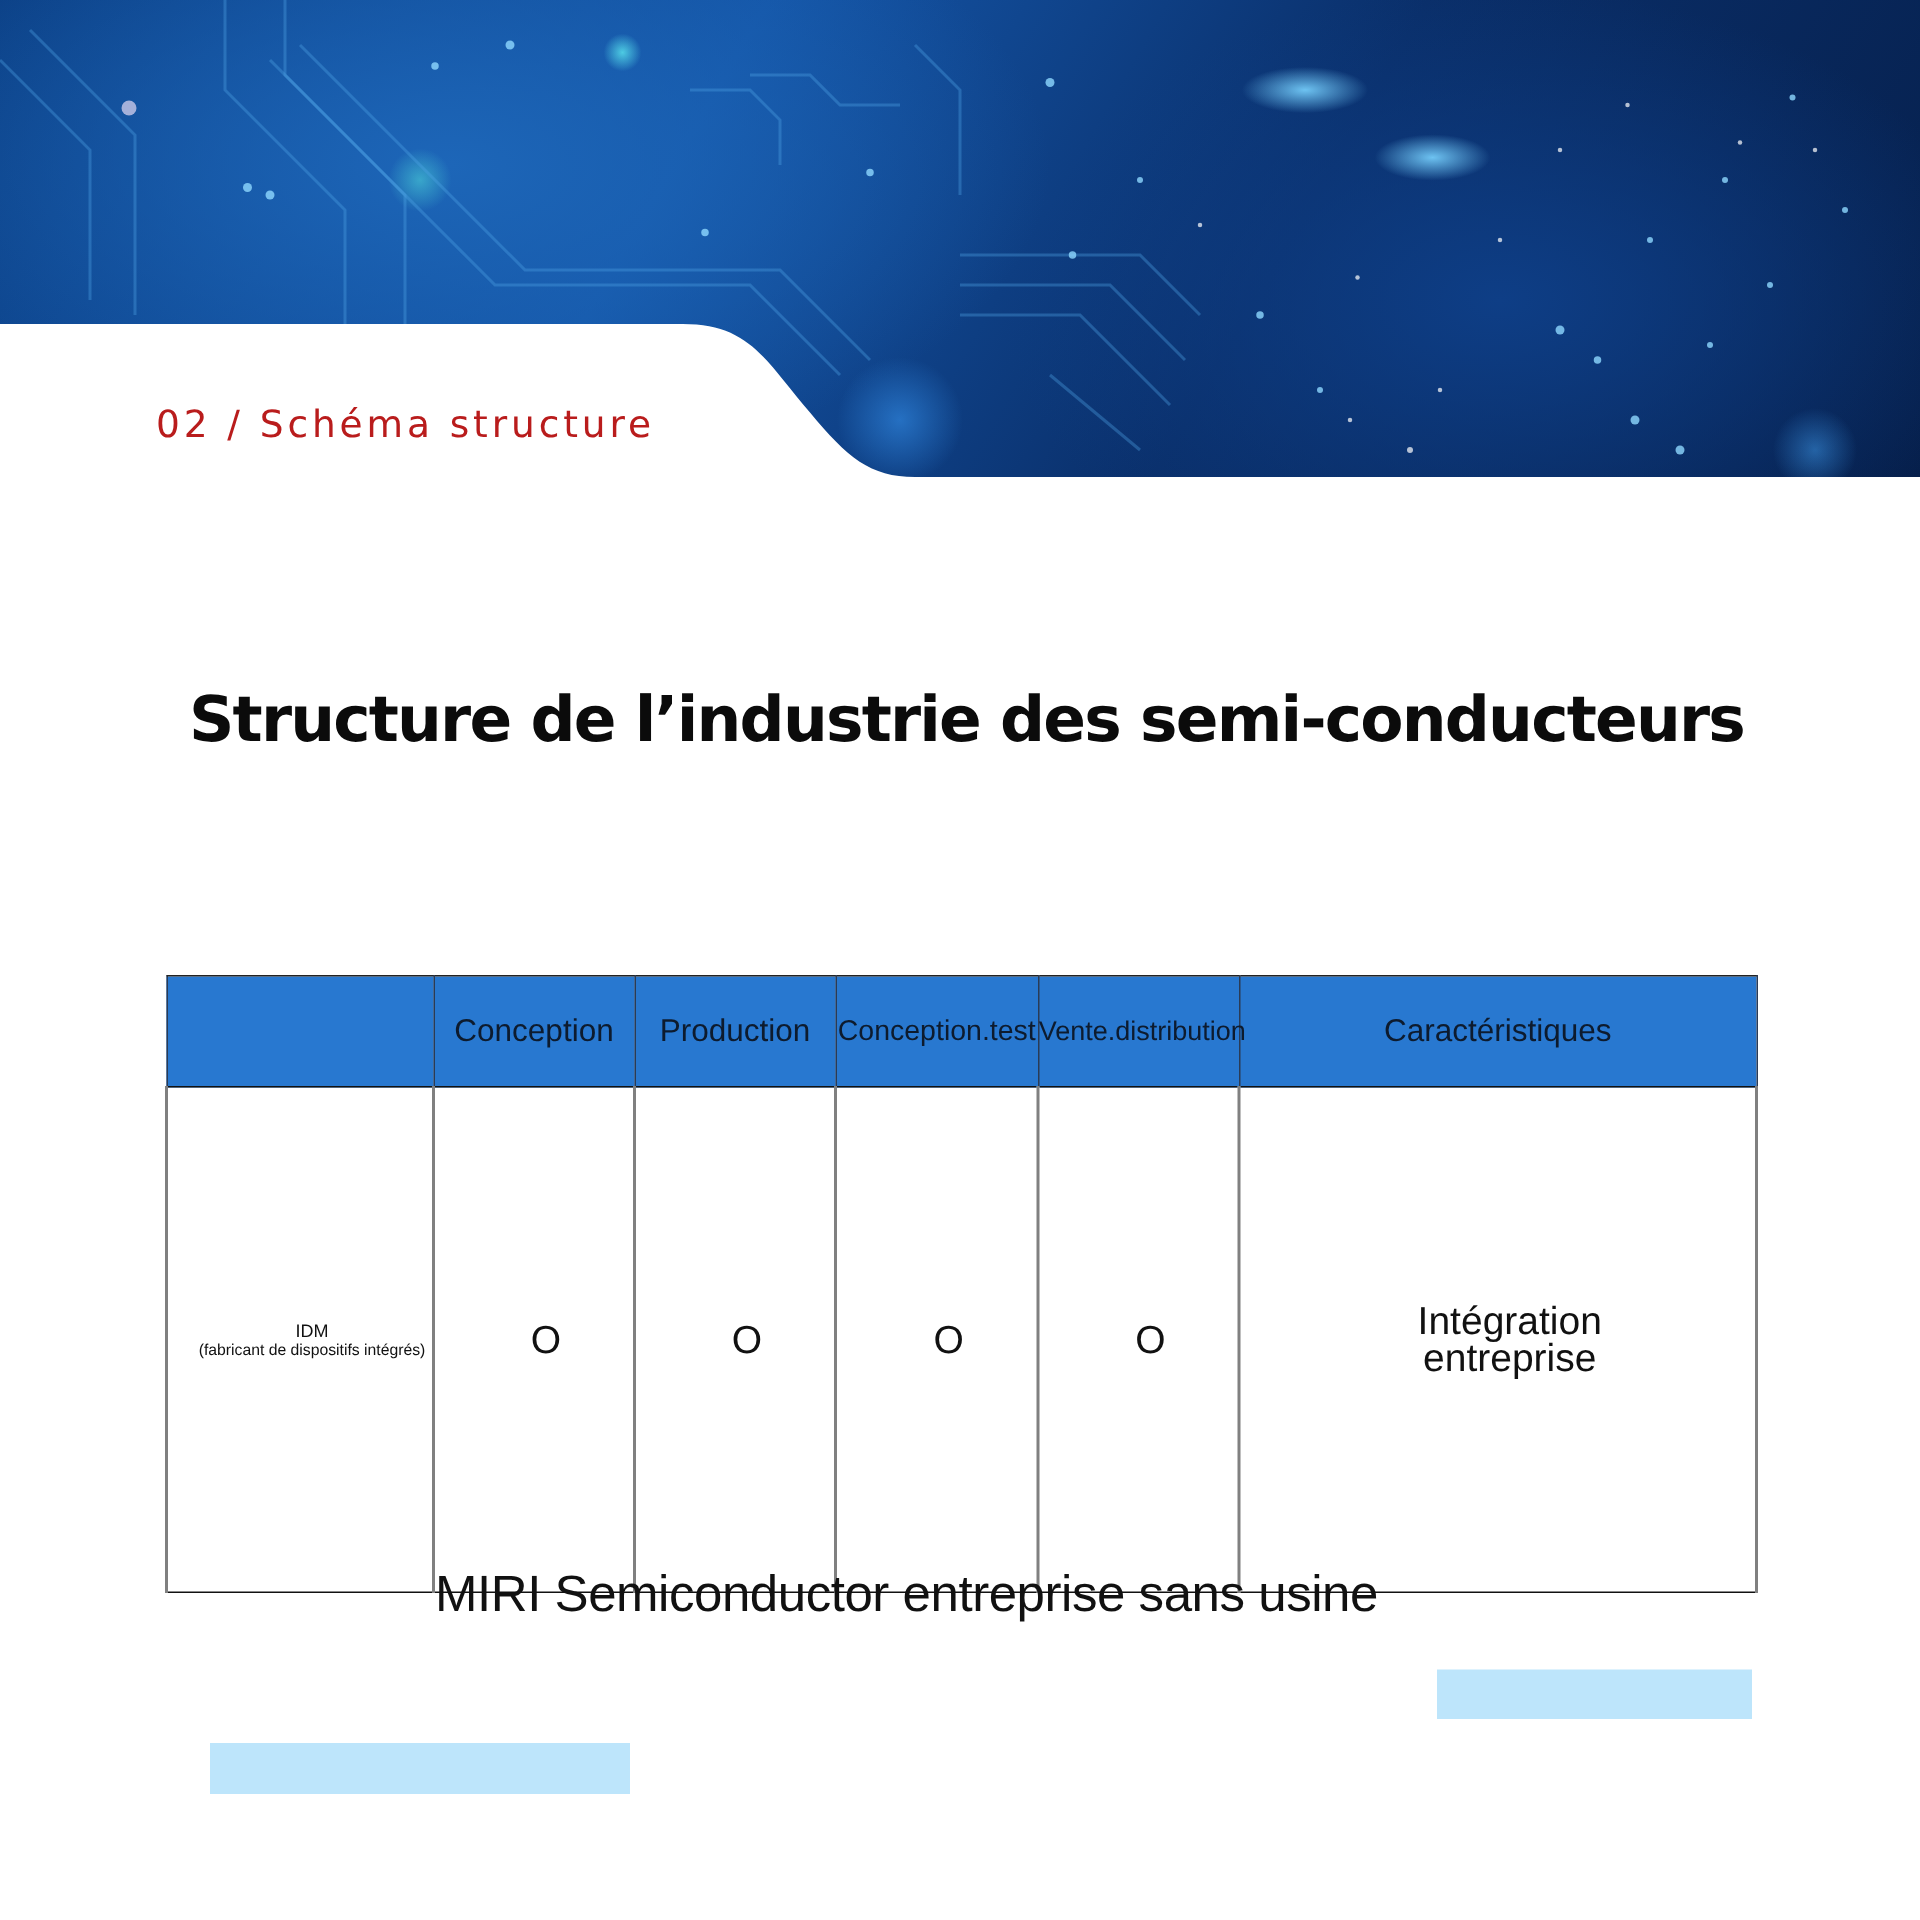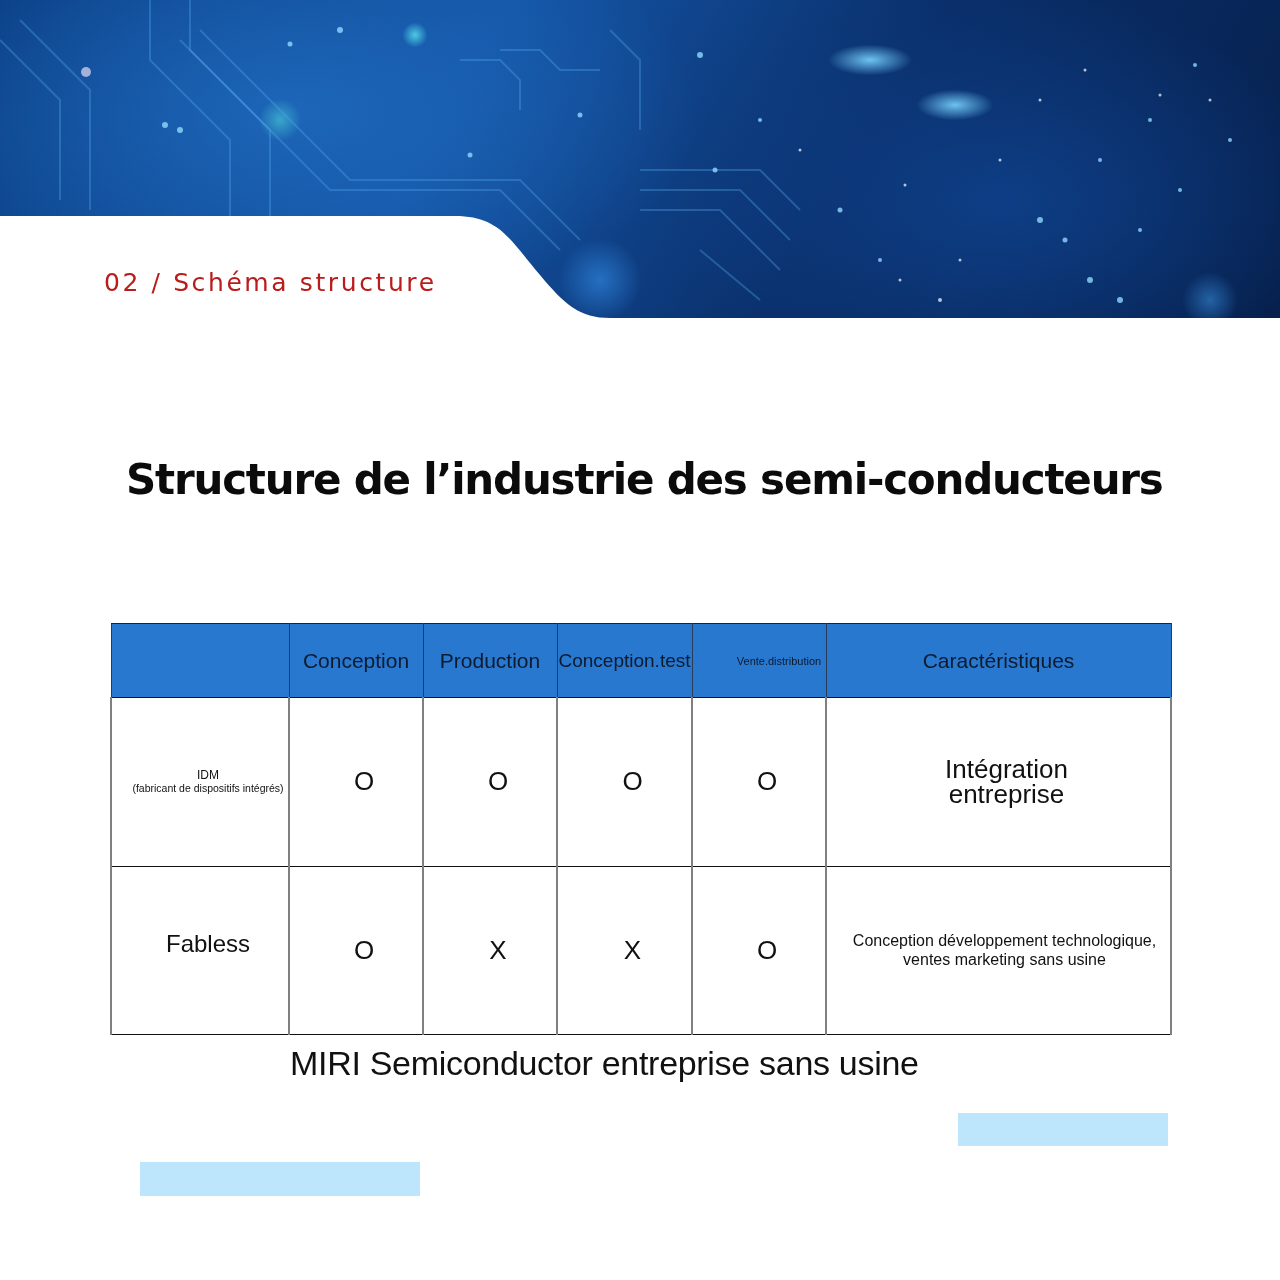--- a/index.html
+++ b/index.html
@@ -38,40 +38,40 @@
       position: absolute; left: 104px; top: 455px; width: 1100px;
       font-family: "DejaVu Sans", sans-serif;
       font-weight: bold; font-size: 42px; letter-spacing: -1.2px; color: #0b0b0b;
       transform: scaleX(1.0); transform-origin: left center;
       white-space: nowrap;
       margin-left: 22px;
     }
 
     
     .table-wrap {
-      position: absolute; left: 110px; top: 623px; width: 1060px; height: 412px;
+      position: absolute; left: 110px; top: 650px; width: 1060px; height: 412px;
     }
     table.grid {
       border-collapse: collapse; width: 1060px; height: 412px; table-layout: fixed;
       font-family: "Liberation Sans", sans-serif;
     }
     table.grid th, table.grid td {
       border-left: 2px solid #808080; border-right: 2px solid #808080;
       text-align: center; vertical-align: middle; color: #111;
     }
     table.grid thead th {
       background: #2878d0; height: 74px; color: #0d1b2e; font-weight: normal;
       border-top: 1.5px solid #222; border-bottom: 1.5px solid #111;
       border-left: 1.5px solid #2a3b55; border-right: 1.5px solid #2a3b55;
     }
     table.grid tbody tr { height: 112px; }
     table.grid tbody td { border-bottom: 1.5px solid #111; padding-left: 16px; }
     .h-lg { font-size: 21px; }
     .h-md { font-size: 19px; }
-    .h-sm { font-size: 11px; padding-left: 40px; }
+    .h-sm { font-size: 18px; }
     .rowhead-big { font-size: 24px; }
     .rowhead-small-title { font-size: 12px; display:block; line-height: 14px; }
     .rowhead-small-sub { font-size: 10.5px; display:block; line-height: 13px; }
     .mark { font-size: 26px; }
     .desc-lg { font-size: 26px; line-height: 25px; }
     .desc-sm { font-size: 16px; line-height: 19px; padding: 0 4px; }
     .rowhead-cell { padding-bottom: 12px; }
 
     
     .highlight {
@@ -180,30 +180,19 @@
         </td>
         <td class="mark">O</td>
         <td class="mark">O</td>
         <td class="mark">O</td>
         <td class="mark">O</td>
         <td class="desc-lg">
           <div>Intégration</div>
           <div>entreprise</div>
         </td>
       </tr>
-      <tr>
-        <td class="rowhead-big rowhead-cell">Fabless</td>
-        <td class="mark">O</td>
-        <td class="mark">X</td>
-        <td class="mark">X</td>
-        <td class="mark">O</td>
-        <td class="desc-sm">
-          <div>Conception développement technologique,</div>
-          <div>ventes marketing sans usine</div>
-        </td>
-      </tr>
     </tbody>
   </table>
 </div>
 
 <div class="highlight hl-1"></div>
 <div class="highlight hl-2"></div>
 <div class="footer-note">MIRI Semiconductor entreprise sans usine</div>
 
 </body></html>

